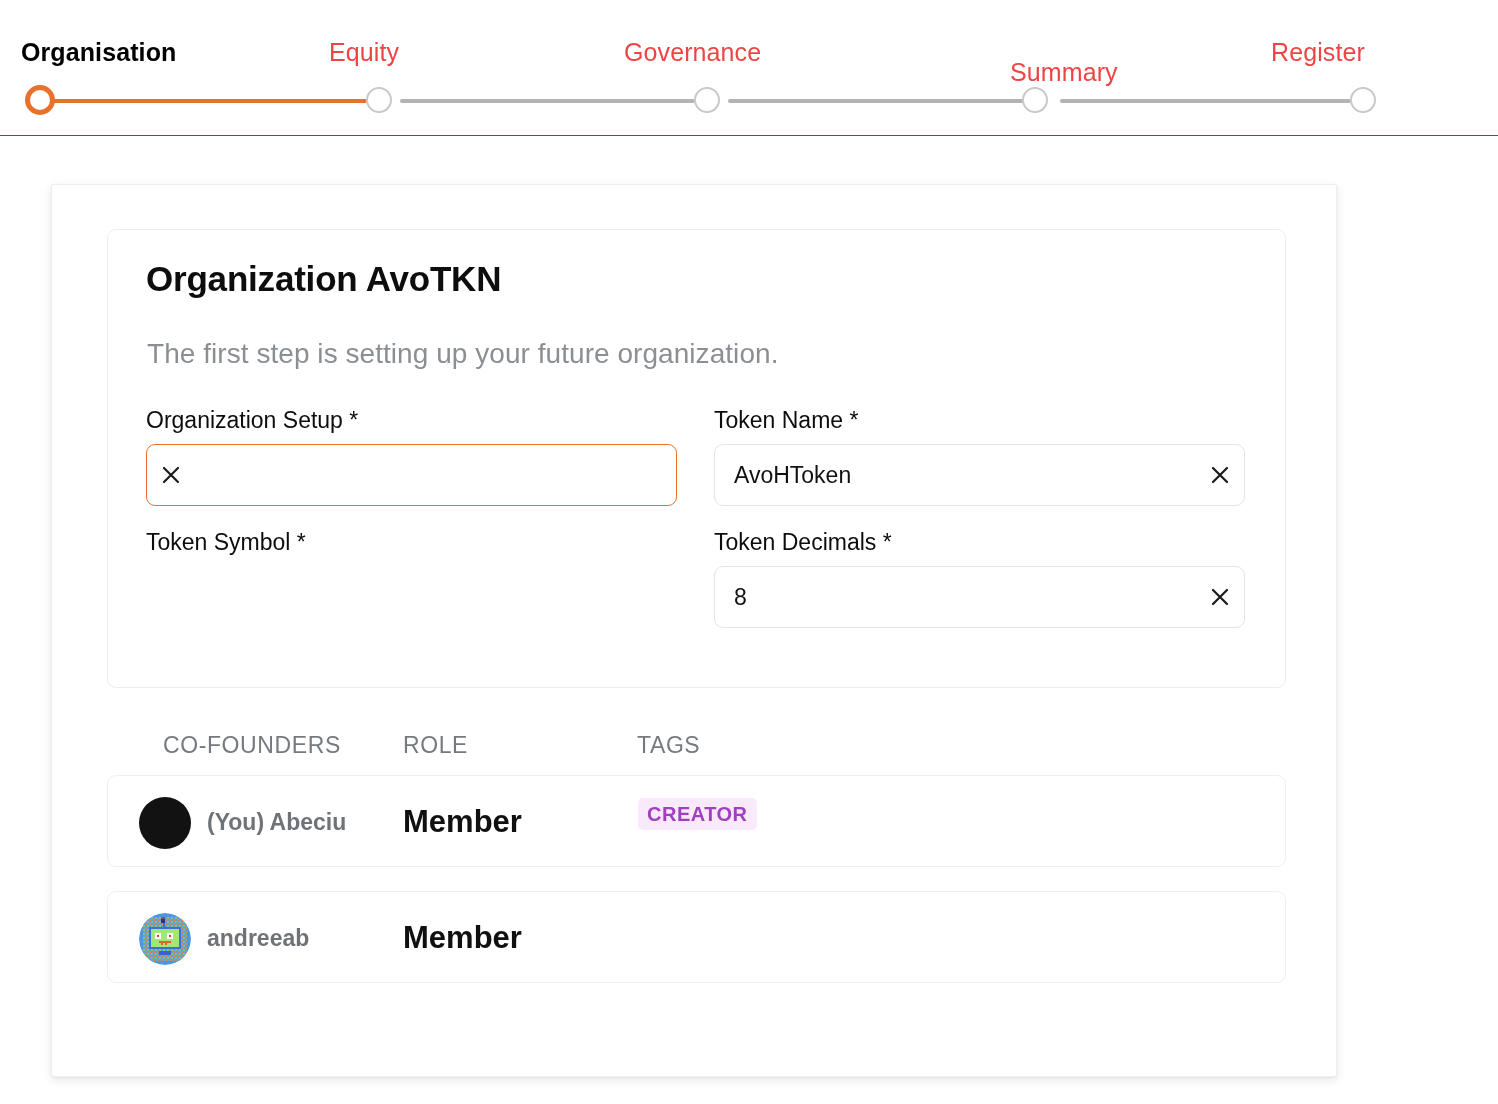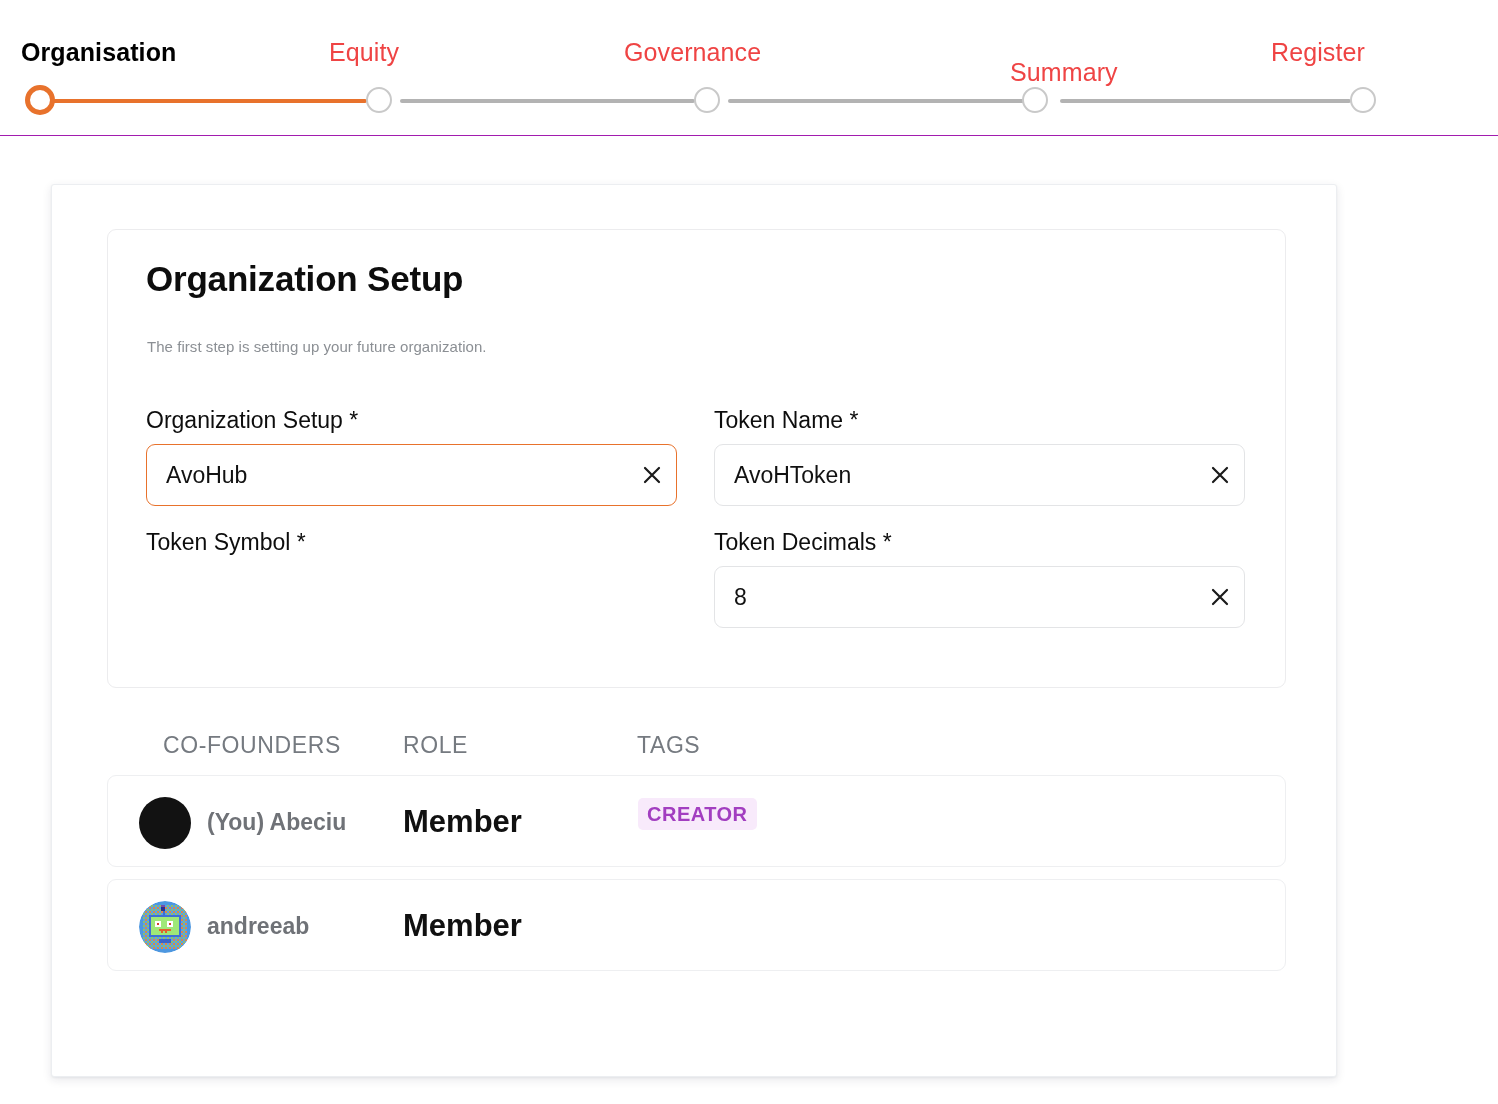--- a/index.html
+++ b/index.html
@@ -122,21 +122,21 @@
     font-size: 35px;
     font-weight: 700;
     color: #0d0d0d;
     letter-spacing: -0.2px;
   }
 
   .card-subtitle {
     position: absolute;
     left: 39px;
     top: 108px;
-    font-size: 15px;
+    font-size: 28px;
     color: #8b8f94;
     letter-spacing: 0.05px;
   }
 
   
   .form-grid {
     position: absolute;
     left: 38px;
     top: 175px;
     width: 1100px;
@@ -217,21 +217,21 @@
     white-space: nowrap;
   }
   .th.c-founders { left: 56px; }
   .th.c-role     { left: 296px; }
   .th.c-tags     { left: 530px; }
 
   .member-row {
     position: relative;
     width: 1179px;
     height: 92px;
-    margin-bottom: 12px;
+    margin-bottom: 24px;
     border: 1px solid #eeeff1;
     border-radius: 9px;
     background: #ffffff;
   }
 
   .avatar {
     position: absolute;
     left: 31px;
     top: 21px;
     width: 52px;
@@ -306,29 +306,28 @@
       <div class="step-dot" style="left:1329px;"></div>
     </div>
 
   </div>
 </div>
 
 <div class="page-body">
   <div class="outer-card">
 
     <div class="inner-card">
-      <div class="card-title">Organization Setup</div>
+      <div class="card-title">Organization AvoTKN</div>
       <div class="card-subtitle">The first step is setting up your future organization.</div>
 
       <div class="form-grid">
 
         <div class="field col1 row1">
           <span class="field-label">Organization Setup *</span>
           <div class="input-wrap focused">
-            <div class="input-value" title="Organization Name">AvoHub</div>
             <div class="clear-btn">
               <svg width="22" height="22" viewBox="0 0 22 22" aria-hidden="true">
                 <path d="M4 4 L18 18 M18 4 L4 18" stroke="#1b1b1b" stroke-width="2.2" fill="none" stroke-linecap="round"></path>
               </svg>
             </div>
           </div>
         </div>
 
         <div class="field col2 row1">
           <span class="field-label">Token Name *</span>

